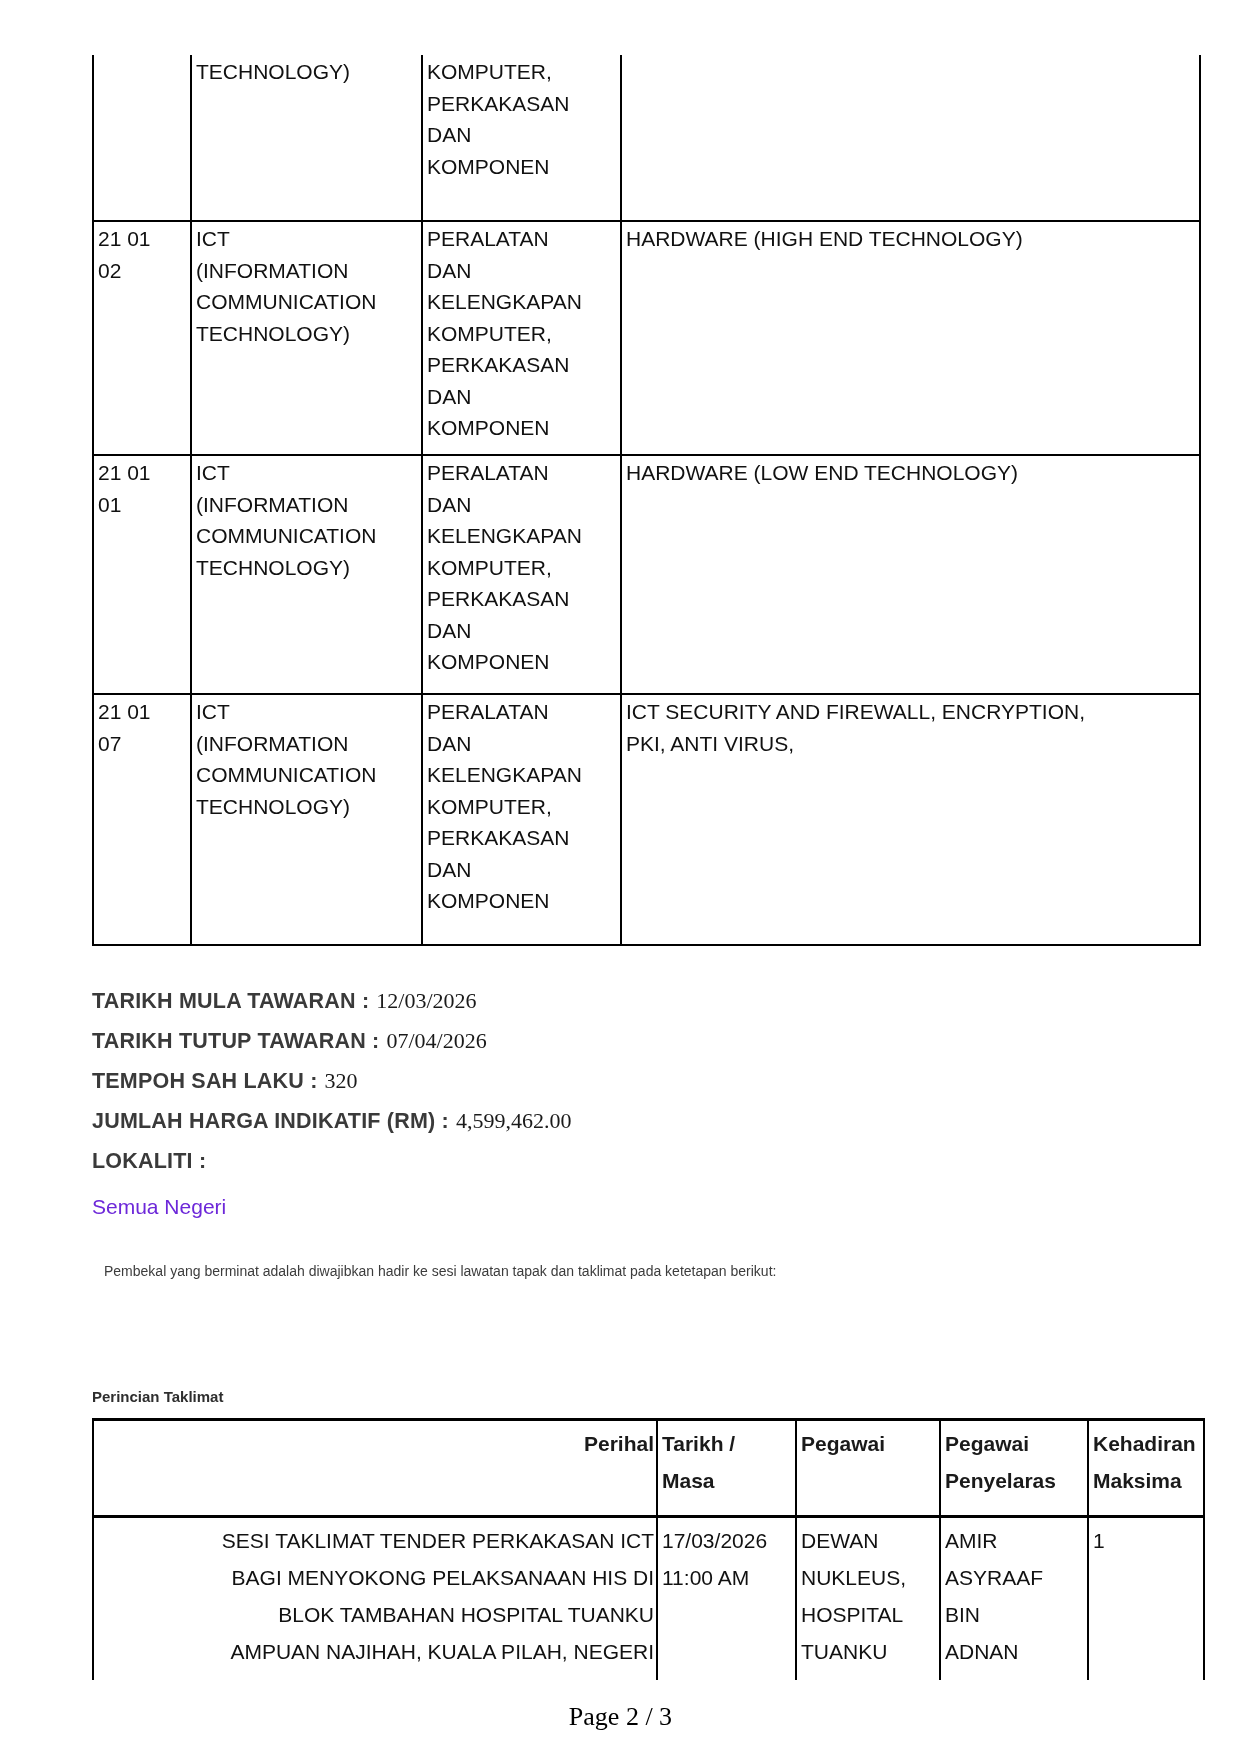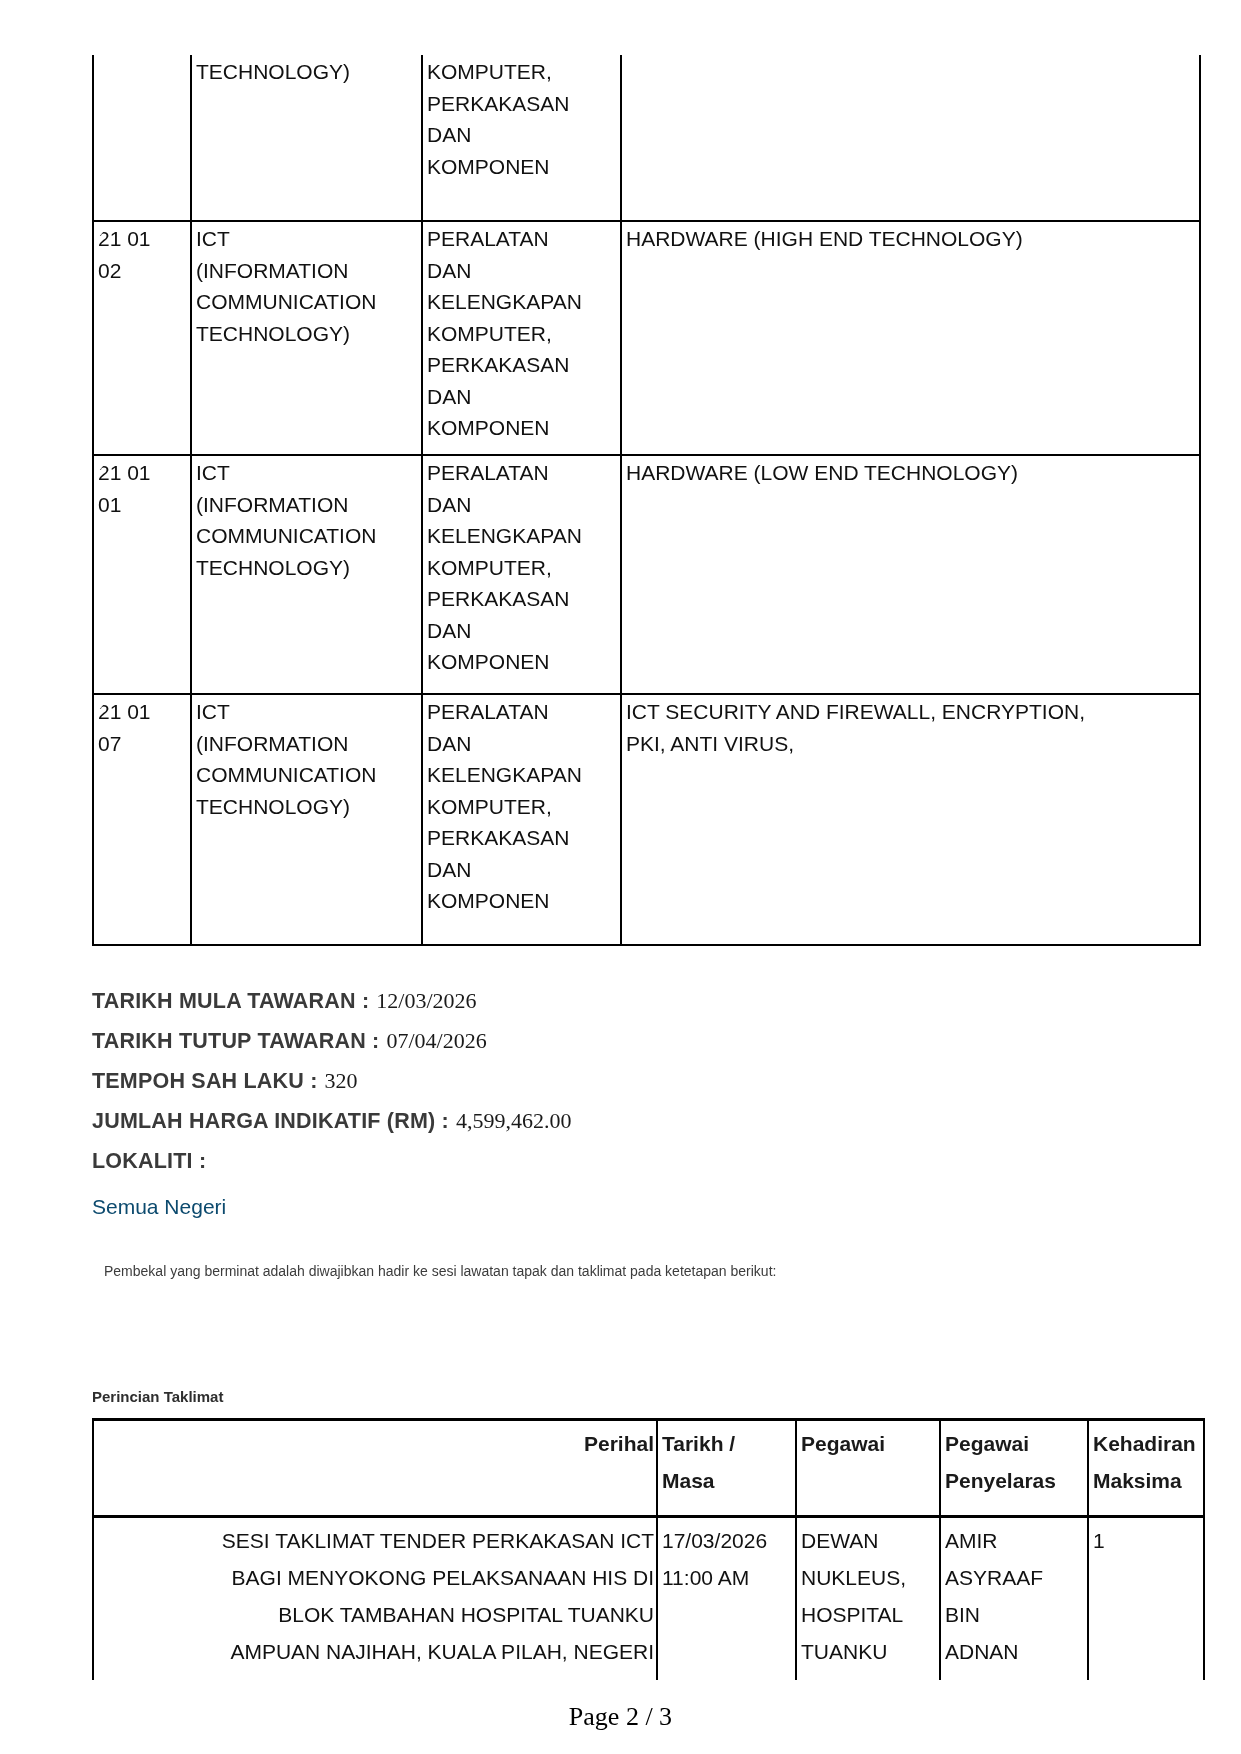--- a/index.html
+++ b/index.html
@@ -20,38 +20,38 @@
   table.cat td{
     border:2px solid #000;
     vertical-align:top;
     padding:1px 3px 7px 4px;
     font-size:21px;line-height:31.5px;
     white-space:pre-line;
     overflow:hidden;
     color:#111;
   }
   table.cat tr.cut td{border-top:none;}
-  .w-code{width:89px;border-radius:31px;}
+  .w-code{width:89px;}
   .w-cat{width:222px;}
   .w-items{width:190px;}
   .w-detail{width:570px;}
   
   .info{position:absolute;left:92px;top:988px;width:1071px;}
   .info-line{height:40px;}
   .info-label{
     font-weight:bold;font-size:21.5px;color:#3a3a3a;
     letter-spacing:0.2px;
   }
   .info-value{
     font-family:"Liberation Serif",serif;
     font-size:22px;color:#1a1a1a;
     margin-left:7px;
   }
   .locality-value{
-    font-size:21px;color:#0c4a6e;font-weight:normal;
+    font-size:21px;color:#6d28d9;font-weight:normal;
     margin-top:7px;
   }
   
   .para{
     position:absolute;left:104px;top:1256px;width:1063px;
     font-size:14px;line-height:31px;color:#3c3c3c;
     text-align:justify;
   }
   
   .brief-head{

